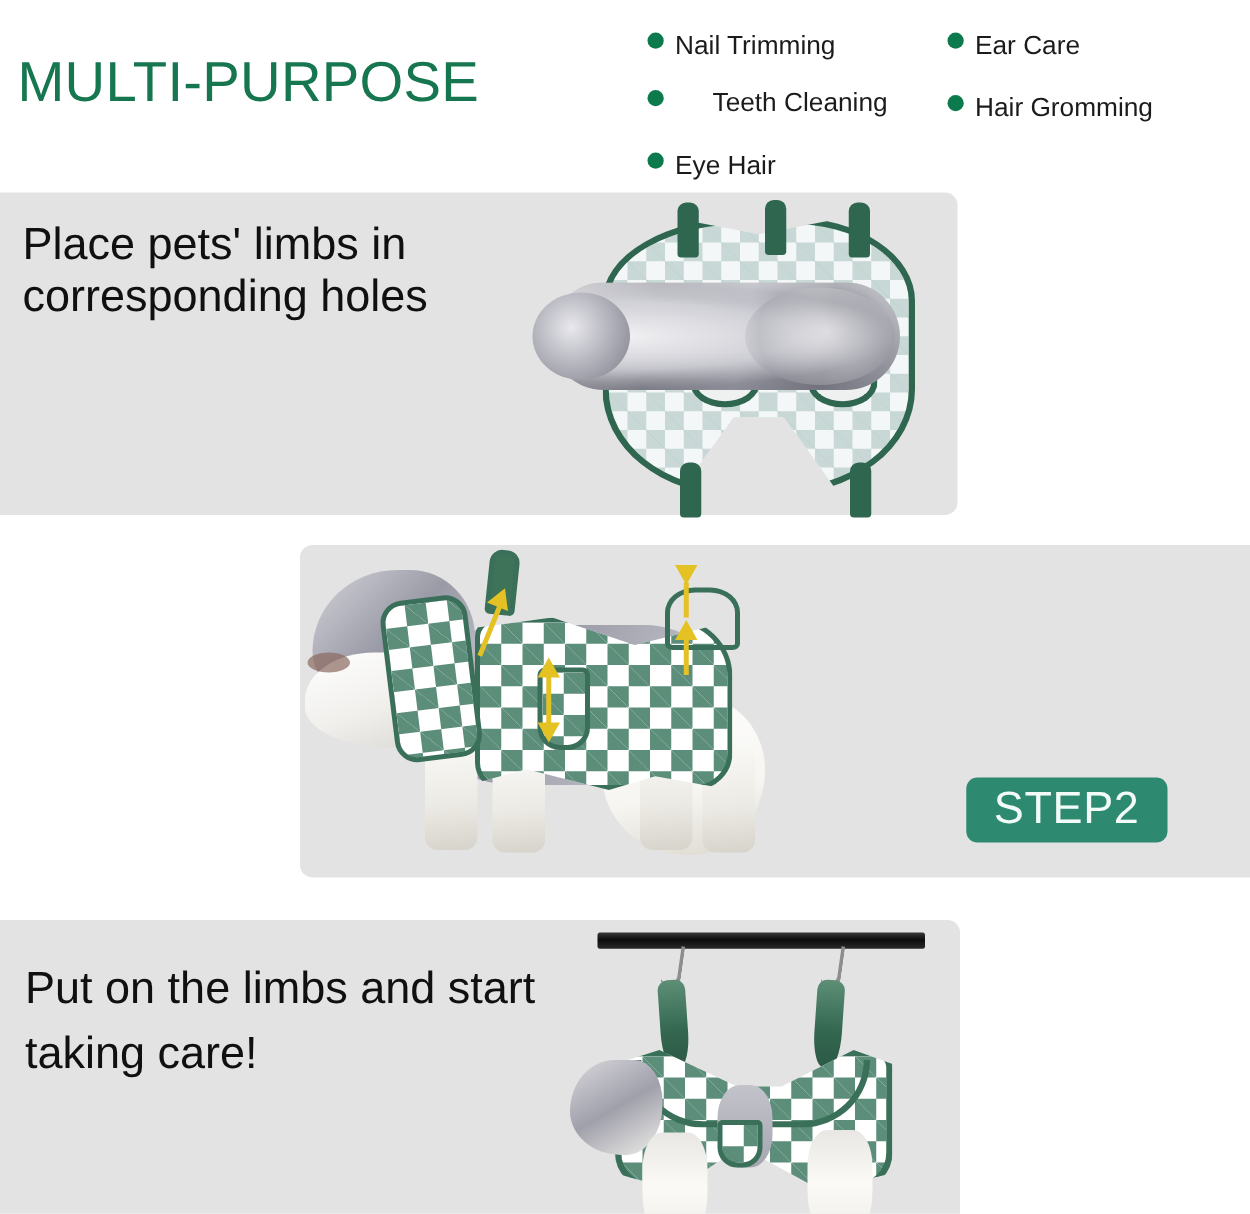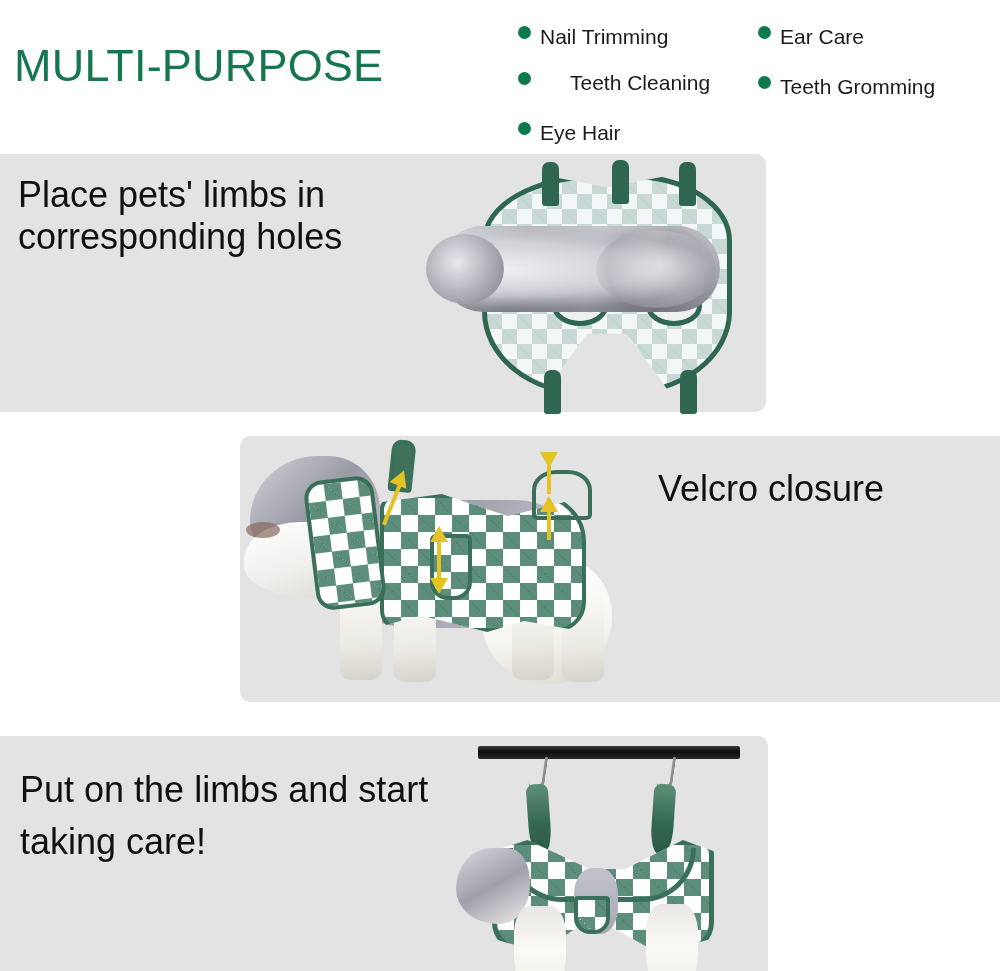--- a/index.html
+++ b/index.html
@@ -342,42 +342,42 @@
       <span class="feature-label">Eye Hair</span>
     </div>
 
     <div class="feature-item" id="feat-3">
       <span class="feature-dot"></span>
       <span class="feature-label">Ear Care</span>
     </div>
 
     <div class="feature-item" id="feat-4">
       <span class="feature-dot"></span>
-      <span class="feature-label">Teeth Gromming</span>
+      <span class="feature-label">Hair Gromming</span>
     </div>
   </div>
 
   <div class="step-card" id="card-1">
     <div class="step-text" id="text-1">Place pets' limbs in corresponding holes</div>
   </div>
 
   <div class="product-stage" id="img1">
     <div id="h1-body" class="checker-pale"></div>
     <div class="h1-strap" id="h1-s1"></div>
     <div class="h1-strap" id="h1-s2"></div>
     <div class="h1-strap" id="h1-s3"></div>
     <div class="h1-strap" id="h1-s4"></div>
     <div class="h1-strap" id="h1-s5"></div>
     <div class="h1-hole" id="h1-h1"></div>
     <div class="h1-hole" id="h1-h2"></div>
     <div id="h1-fur"></div>
   </div>
 
   <div class="step-card" id="card-2">
-    <div class="step-text" id="text-2">Velcro closure</div>
+    <div class="step-badge" id="badge-2">STEP2</div>
   </div>
 
   <div class="product-stage" id="img2">
     <div id="d2-body"></div>
     <div id="d2-rear-fur"></div>
     <div class="d2-leg" id="d2-leg-3"></div>
     <div class="d2-leg" id="d2-leg-4"></div>
     <div id="d2-head"></div>
     <div id="d2-beard"></div>
     <div id="d2-nose"></div>

